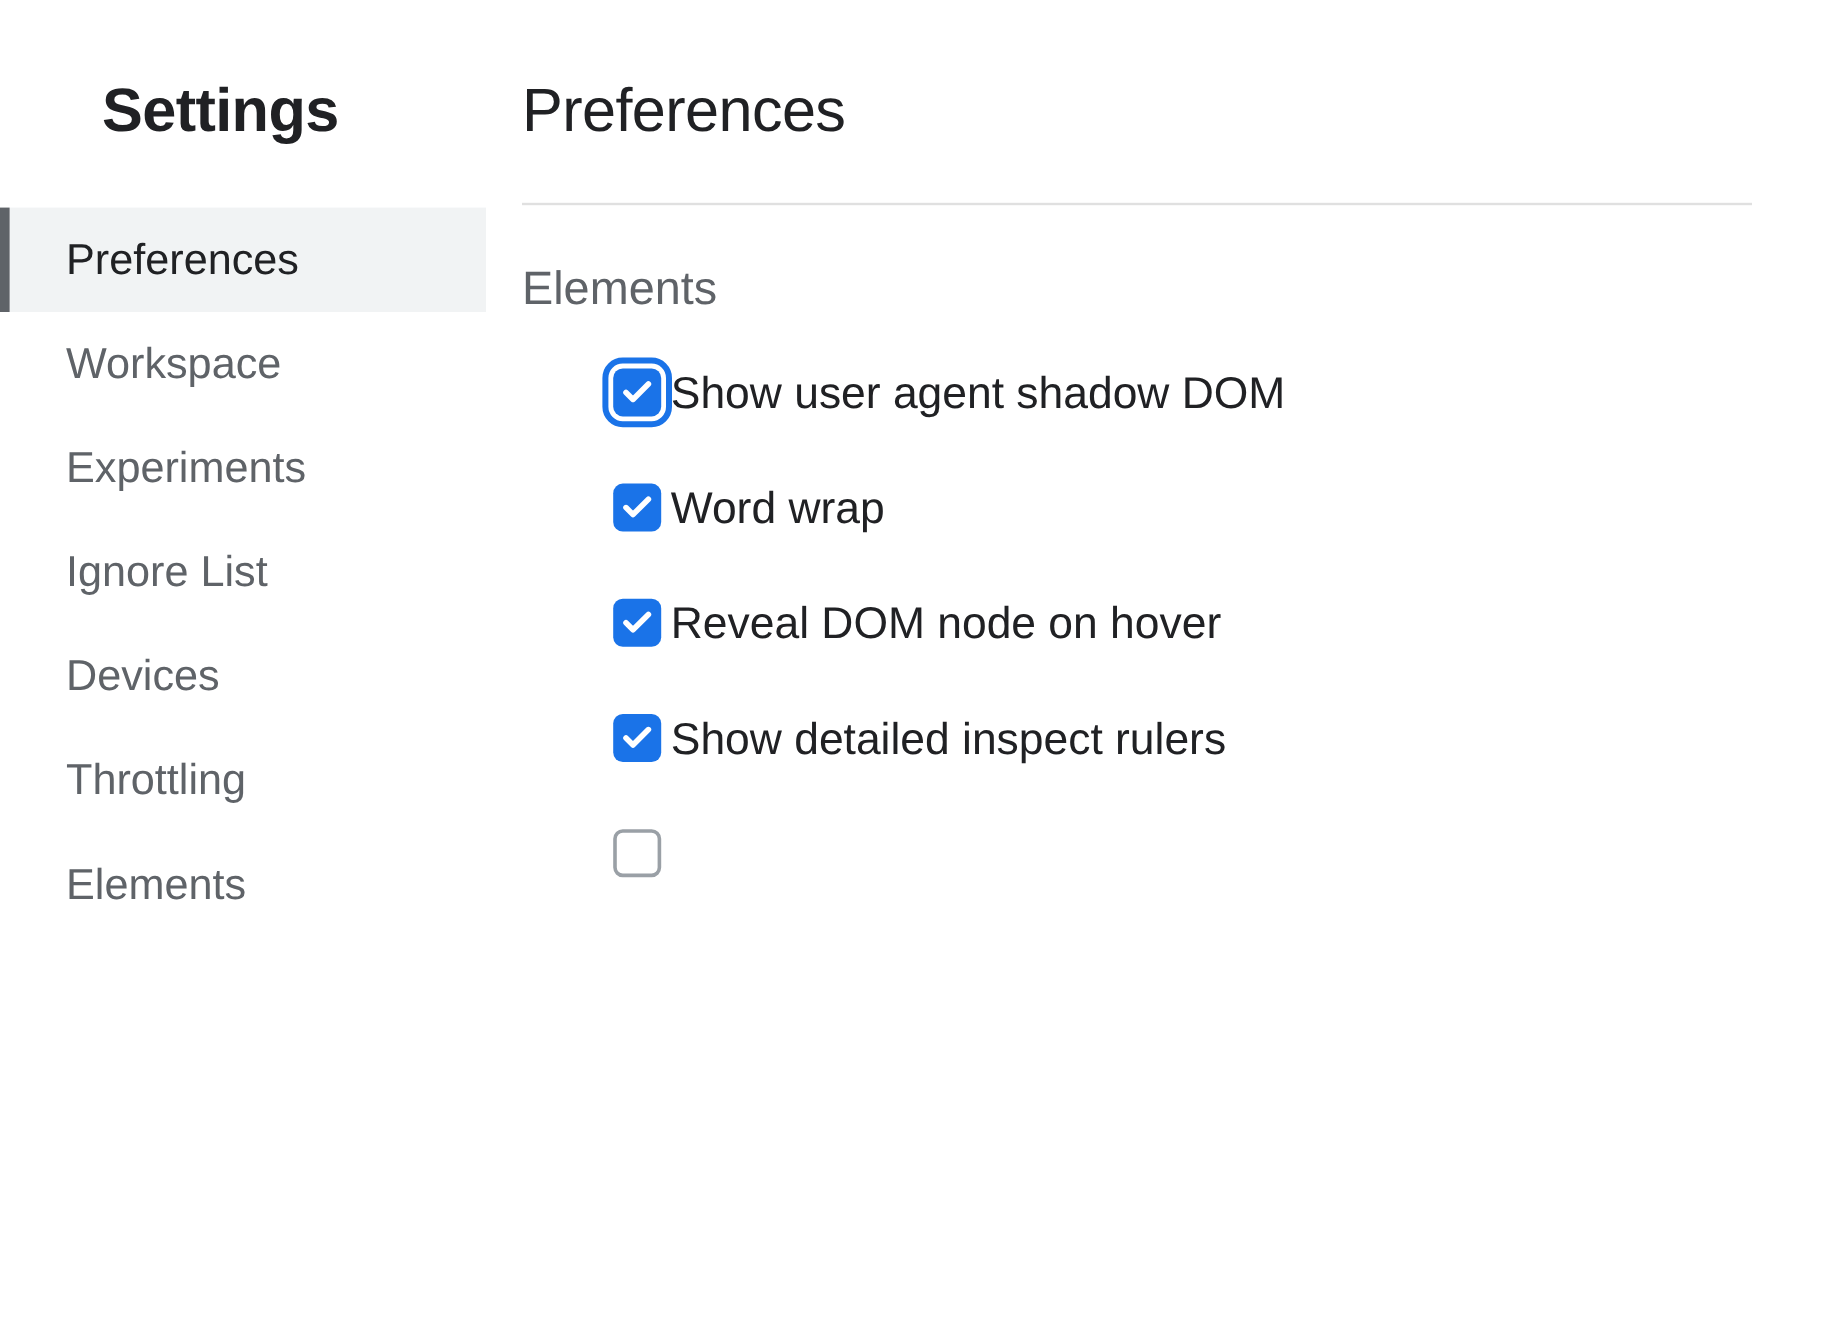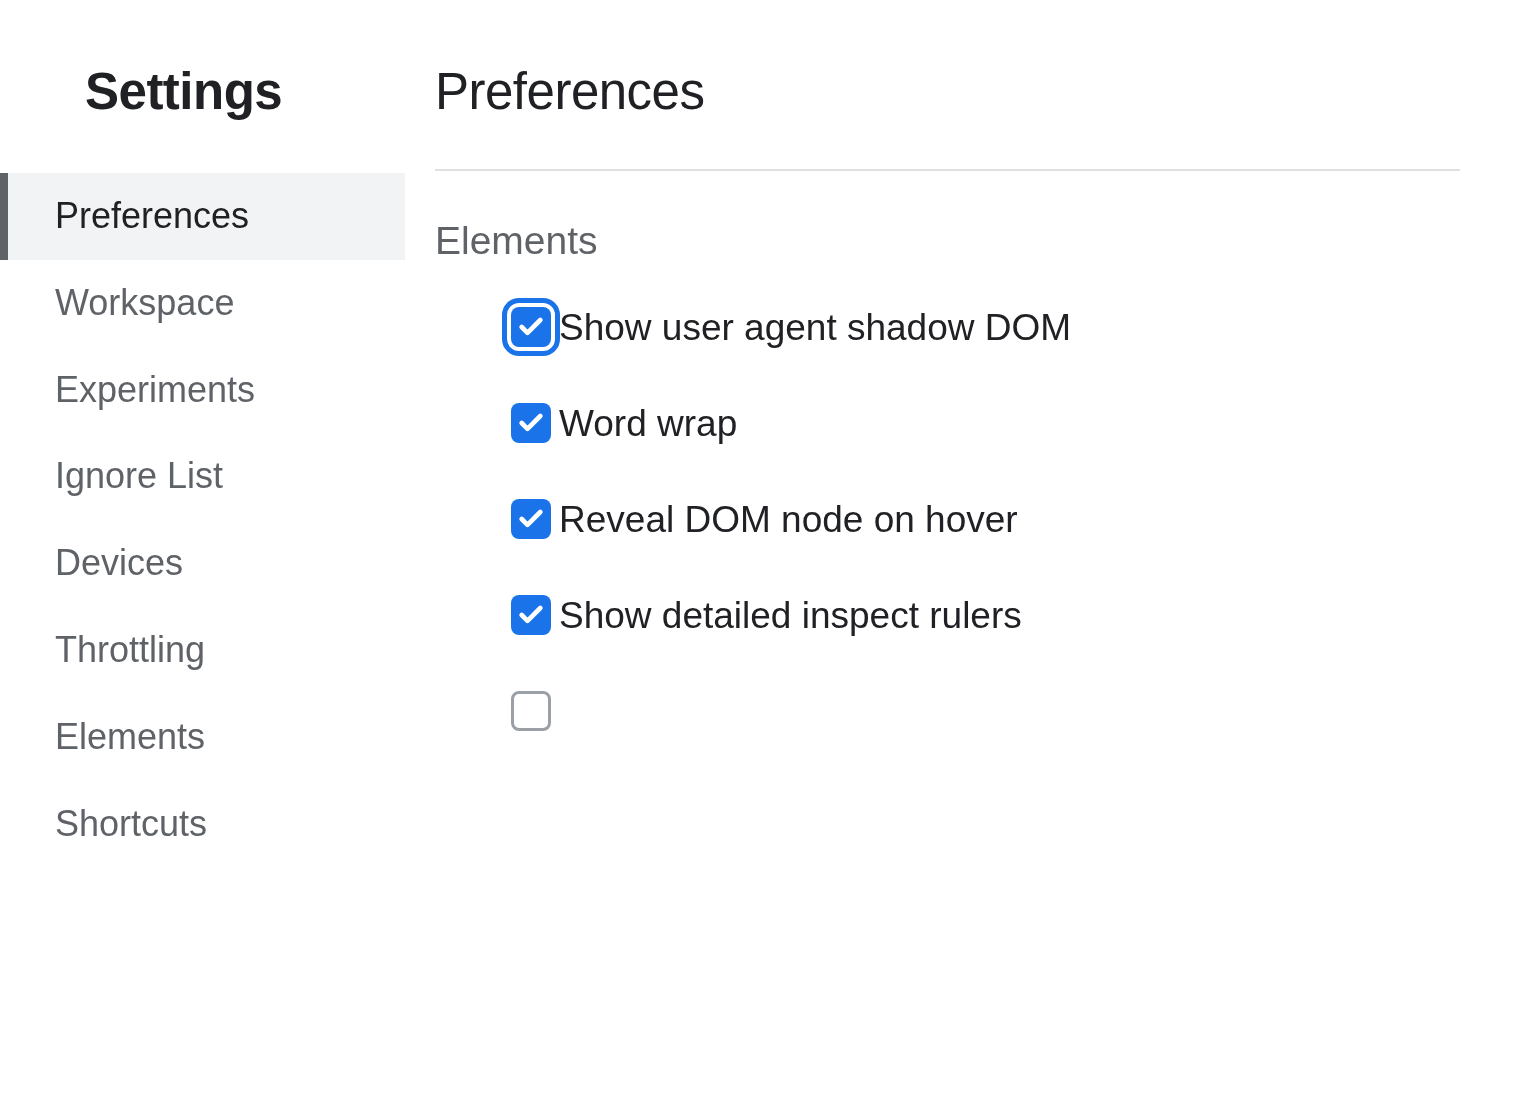--- a/index.html
+++ b/index.html
@@ -135,23 +135,20 @@
   </div>
   <div class="sidebar-item">
     <span>Devices</span>
   </div>
   <div class="sidebar-item">
     <span>Throttling</span>
   </div>
   <div class="sidebar-item">
     <span>Elements</span>
   </div>
-  <div class="sidebar-item">
-    <span>Shortcuts</span>
-  </div>
 </div>
 
 <div class="main">
   <h1 class="main-title">Preferences</h1>
   <div class="divider"></div>
   <h2 class="section-header">Elements</h2>
 
   <div class="options-list">
 
     <div class="option-row">

